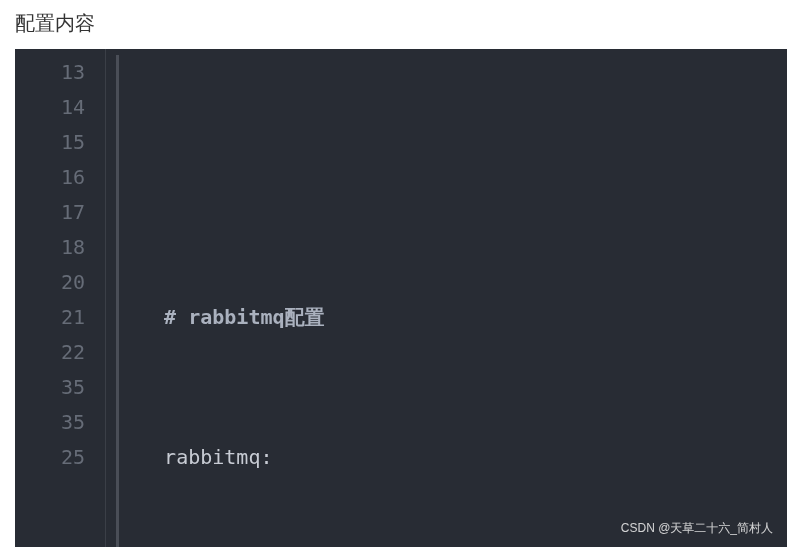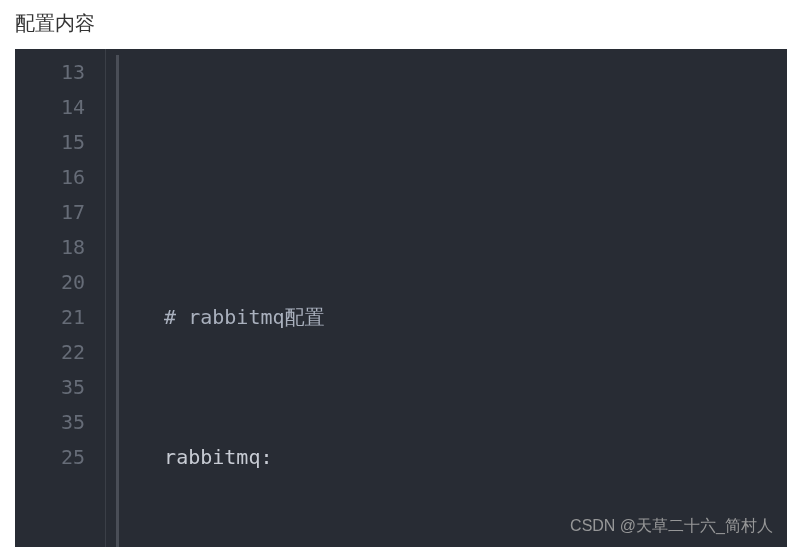--- a/index.html
+++ b/index.html
@@ -7,22 +7,22 @@
   .title { font-size: 20px; color: #333; padding: 10px 15px 12px 15px; }
   .editor-wrap { margin: 0 15px 0 15px; background: #282c34; height: 498px; overflow: hidden; position: relative; }
   .editor { display: flex; height: 100%; font-family: Menlo, Consolas, monospace; font-size: 20px; line-height: 35px; }
   .gutter { width: 90px; background: #282c34; color: #666c77; text-align: right; padding-right: 20px; padding-top: 6px; user-select: none; font-weight: 400; }
   .gutter .ln { height: 35px; }
   .divider { width: 1px; background: #3b3f47; }
   .fold-col { width: 28px; background: #282c34; position: relative; }
   .fold-bar { position: absolute; left: 10px; top: 6px; width: 3px; height: 100%; background: #4a4e57; }
   .code { flex: 1; padding-top: 6px; color: #c8ccd4; white-space: pre; position: relative; }
   .code .row { height: 35px; position: relative; padding-left: 6px; }
-  .muted { color: #aab1be; }
-  .watermark { position: absolute; right: 14px; bottom: 10px; color: #a3a3a3; font-family: "Microsoft YaHei", Arial; font-size: 16px; opacity: 0.9; }
+  .muted { color: #aab1be; font-weight: bold; }
+  .watermark { position: absolute; right: 14px; bottom: 10px; color: #e5e5e5; font-family: "Microsoft YaHei", Arial; font-size: 12px; opacity: 0.9; }
 </style>
 </head>
 <body>
 
 <div class="title">配置内容</div>
 
 <div class="editor-wrap">
   <div class="editor">
     <div class="gutter" id="gutter">
         <div class="ln">13</div>

